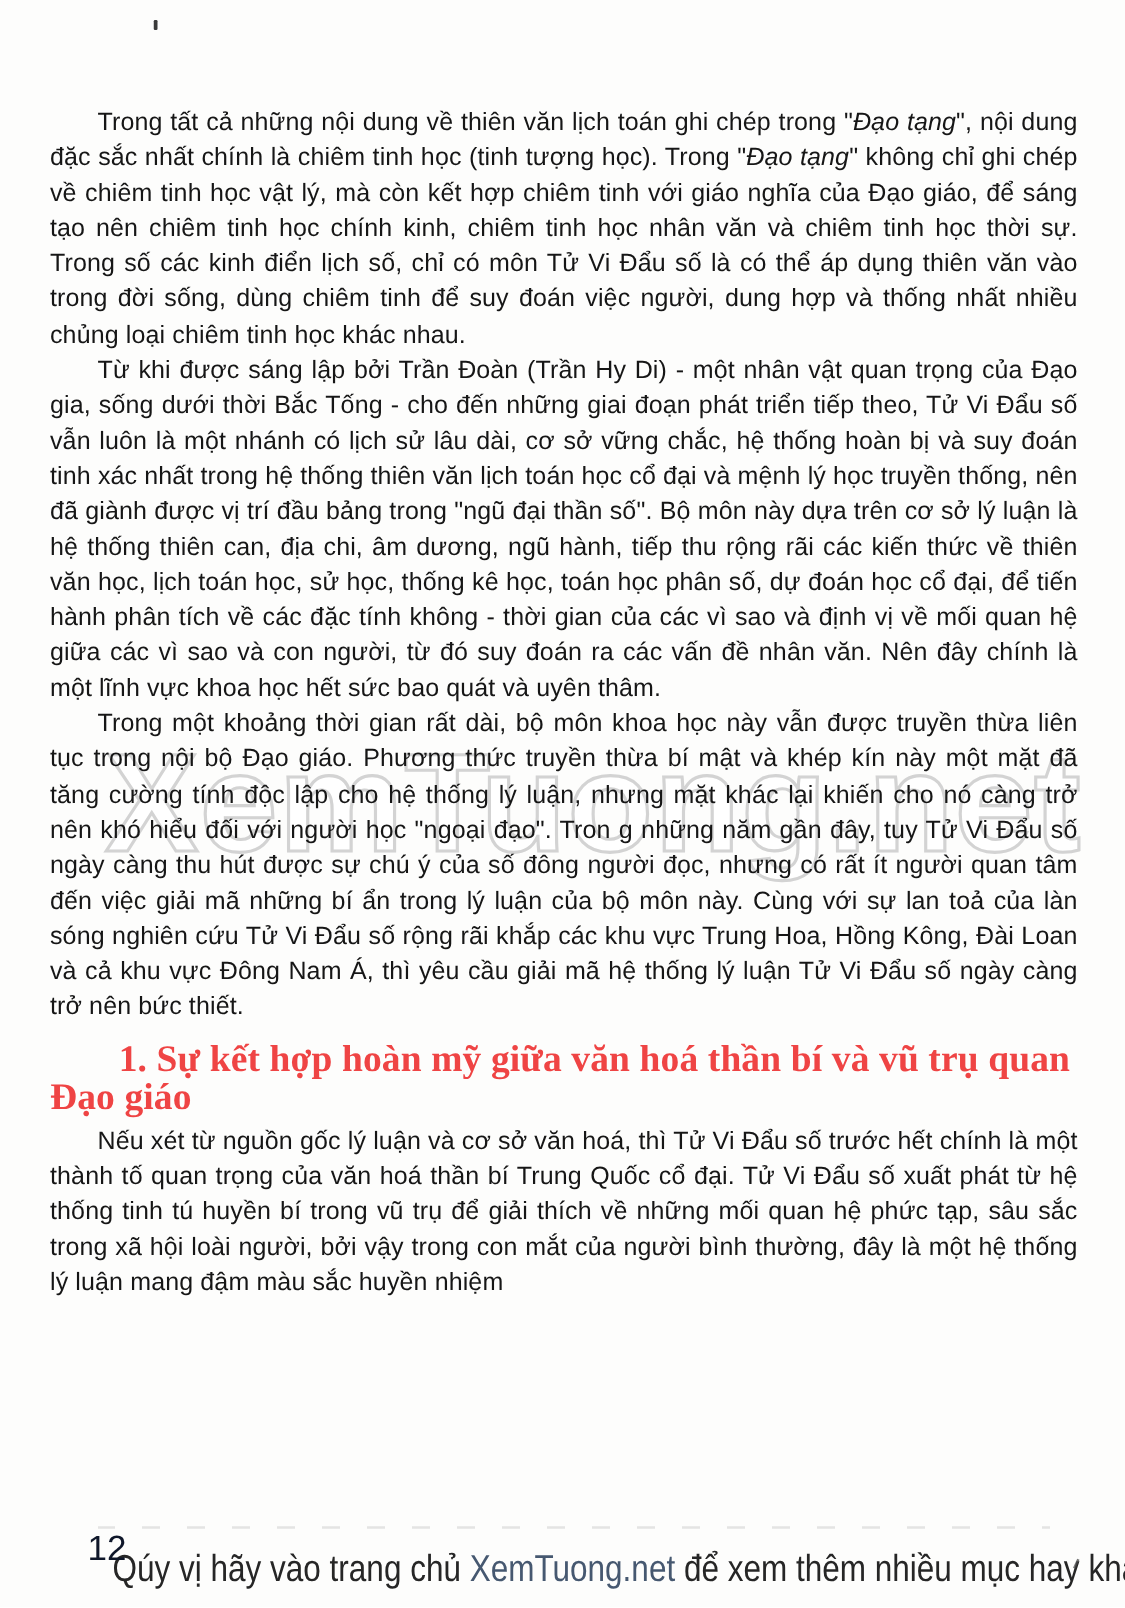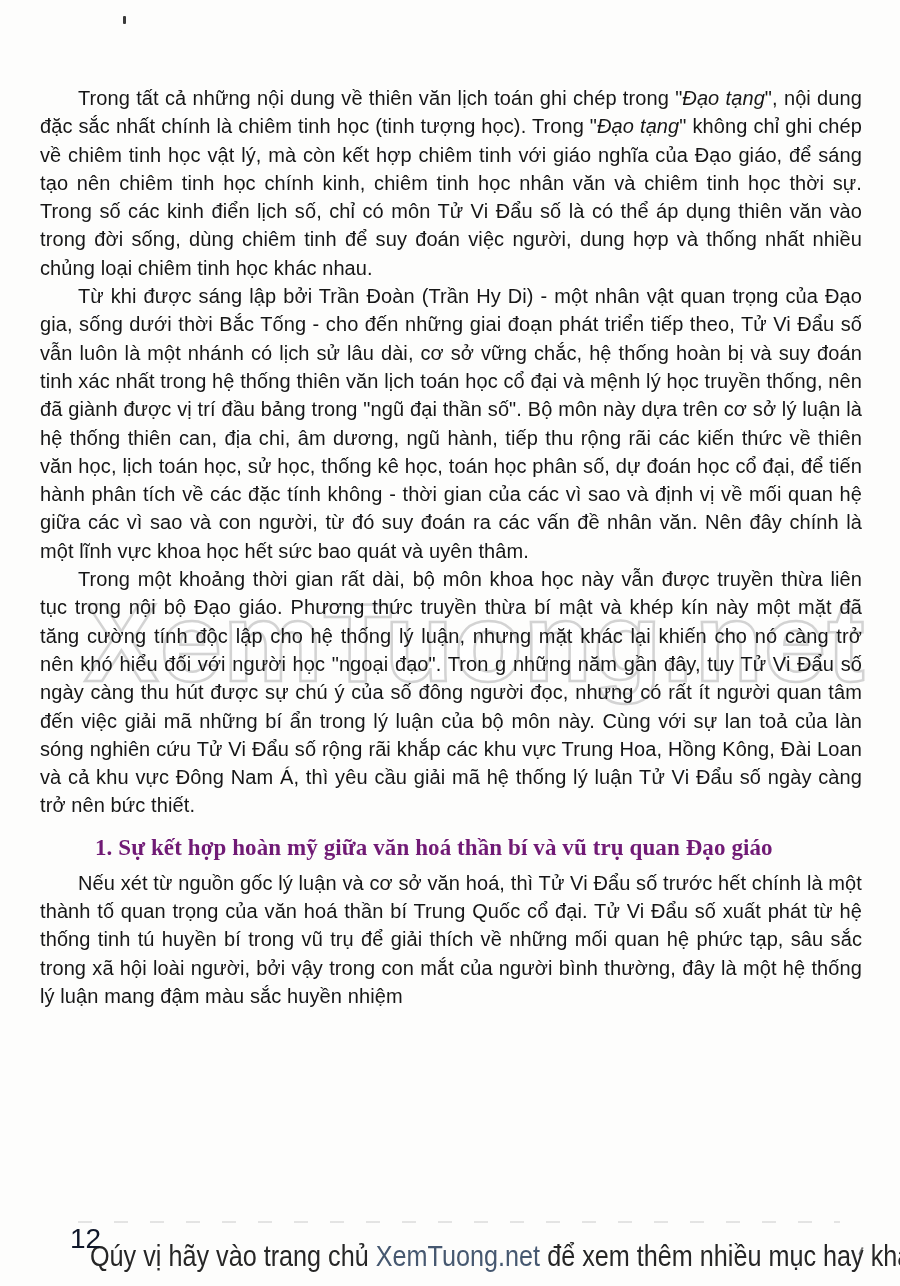--- a/index.html
+++ b/index.html
@@ -19,23 +19,23 @@
   }
   .text-block {
     position:absolute; left:40px; top:84px; width:822px;
     font-size:20px; line-height:28.3px; letter-spacing:0.1px;
     text-align:justify; z-index:1;
   }
   .para { text-indent:38px; }
   .para.no-indent { text-indent:0; }
   .section-heading {
     font-family:"Liberation Serif", serif;
-    font-weight:700; font-size:23px; line-height:30px;
+    font-weight:700; font-size:30px; line-height:30px;
     margin:13px 0 6px 0; text-indent:55px; text-align:left;
-    color:#701a75;
+    color:#ef4444;
   }
   .speck {
     position:absolute; left:123px; top:16px; width:3px; height:8px;
     background:#3a3a3a; border-radius:1px; z-index:2;
   }
   .scan-artifact {
     position:absolute; left:78px; top:1221px; width:762px; height:2px;
     background:repeating-linear-gradient(90deg,#b5b5b5 0 14px, transparent 14px 36px);
     opacity:.35; z-index:1;
   }

